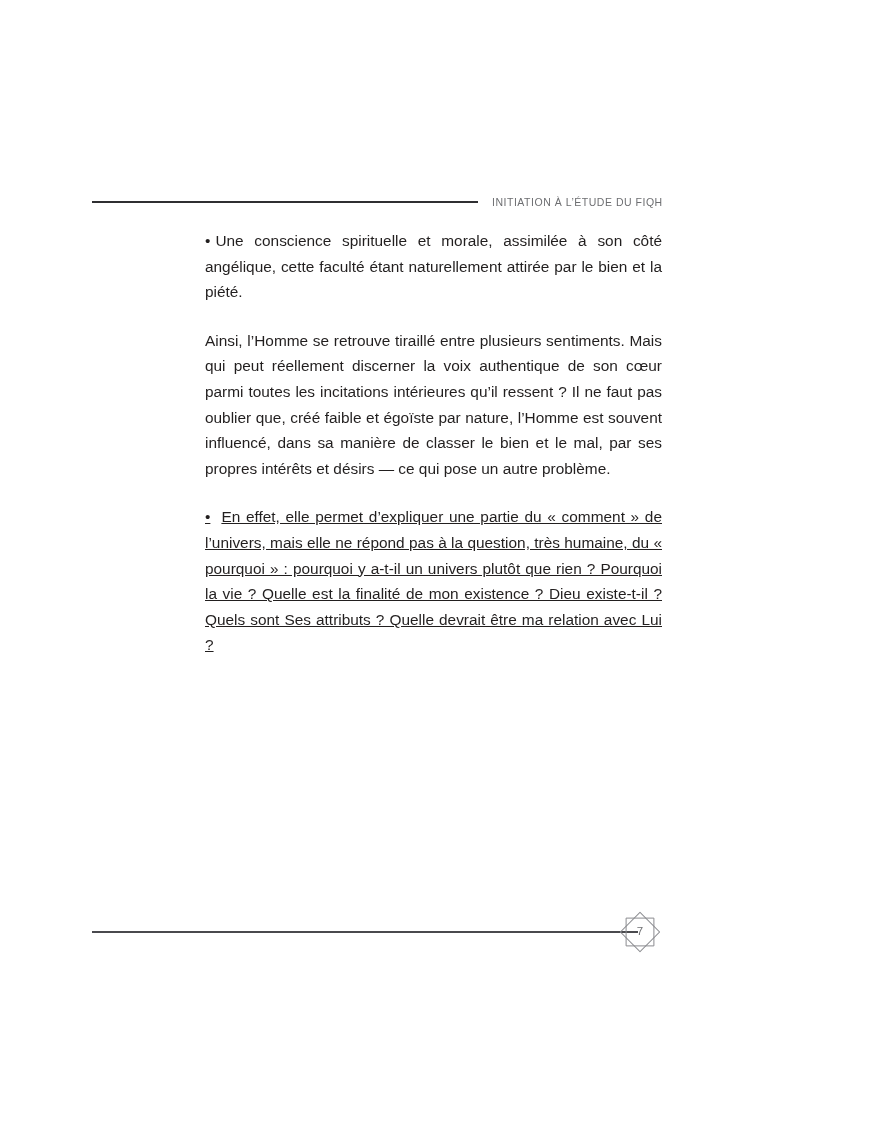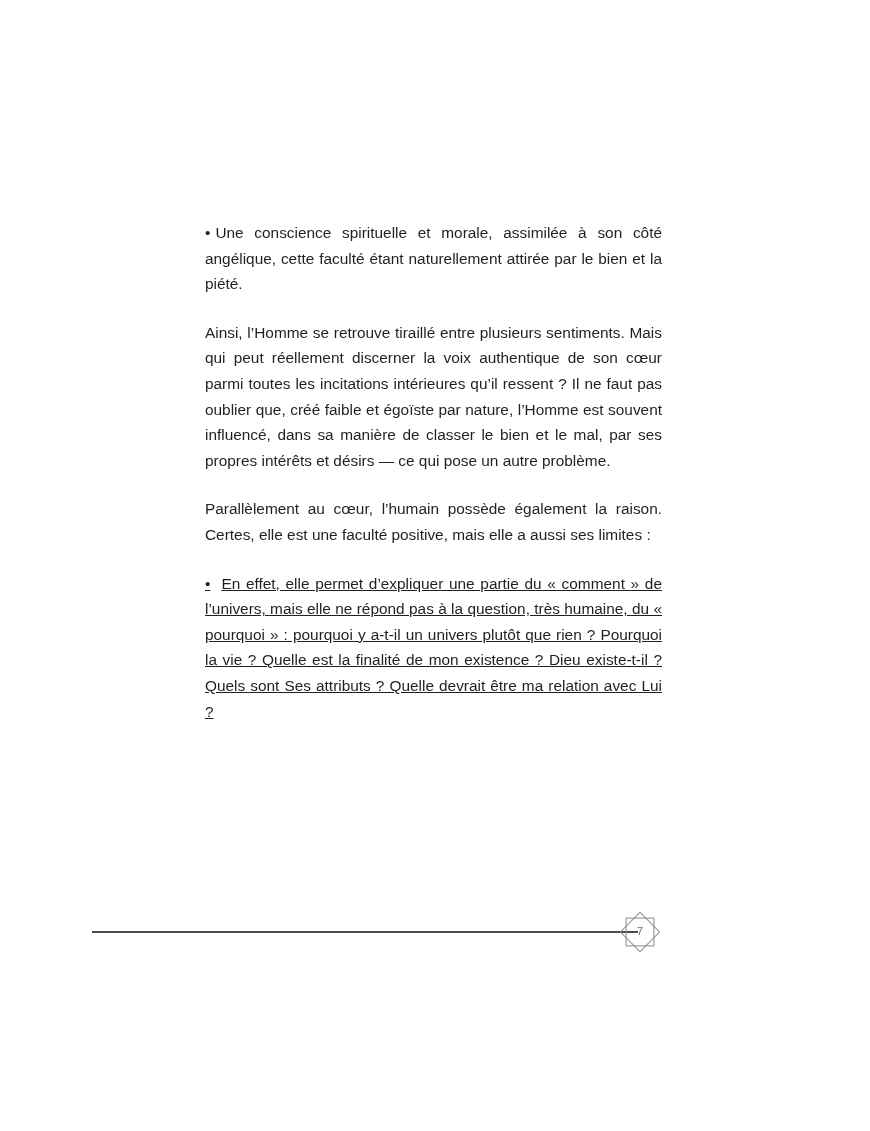--- a/index.html
+++ b/index.html
@@ -44,21 +44,21 @@
     color: #6d6e71;
     white-space: nowrap;
     line-height: 1;
     padding-top: 1px;
   }
 
   
   .textblock {
     position: absolute;
     left: 205px;
-    top: 220px;
+    top: 228px;
     width: 457px;
   }
 
   .para {
     margin: 0 0 23px 0;
     font-size: 15.4px;
     line-height: 25.6px;
     color: #221f1f;
     text-align: justify;
     text-justify: inter-word;
@@ -123,28 +123,31 @@
     font-size: 11.5px;
     color: #6d6e71;
     line-height: 1;
   }
 </style>
 </head>
 <body>
 
 <div class="page">
 
+  <div class="running-head">
+    <div class="running-head-rule"></div>
+    <div class="running-head-title">INITIATION À L’ÉTUDE DU FIQH</div>
+  </div>
 
   <div class="textblock">
 
     <p class="para bullet"><span class="bullet-mark">•</span><span>Une conscience spirituelle et morale, assimilée à son côté angélique, cette faculté étant naturellement attirée par le bien et la piété.</span></p>
 
     <p class="para"><span>Ainsi, l’Homme se retrouve tiraillé entre plusieurs sentiments. Mais qui peut réellement discerner la voix authentique de son cœur parmi toutes les incitations intérieures qu’il ressent ? Il ne faut pas oublier que, créé faible et égoïste par nature, l’Homme est souvent influencé, dans sa manière de classer le bien et le mal, par ses propres intérêts et désirs — ce qui pose un autre problème.</span></p>
 
-    <p class="para"><span>Parallèlement au cœur, l’humain possède également la raison. Certes, elle est une faculté positive, mais elle a aussi ses limites :</span></p>
 
     <p class="para bullet bullet-wide"><span class="bullet-mark">•</span><span>En effet, elle permet d’expliquer une partie du « comment » de l’univers, mais elle ne répond pas à la question, très humaine, du « pourquoi » : pourquoi y a-t-il un univers plutôt que rien ? Pourquoi la vie ? Quelle est la finalité de mon existence ? Dieu existe-t-il ? Quels sont Ses attributs ? Quelle devrait être ma relation avec Lui ?</span></p>
 
   </div>
 
   <div class="footer">
     <div class="footer-rule"></div>
 
     <div class="folio">
       <svg viewBox="0 0 44 44" xmlns="http://www.w3.org/2000/svg">

